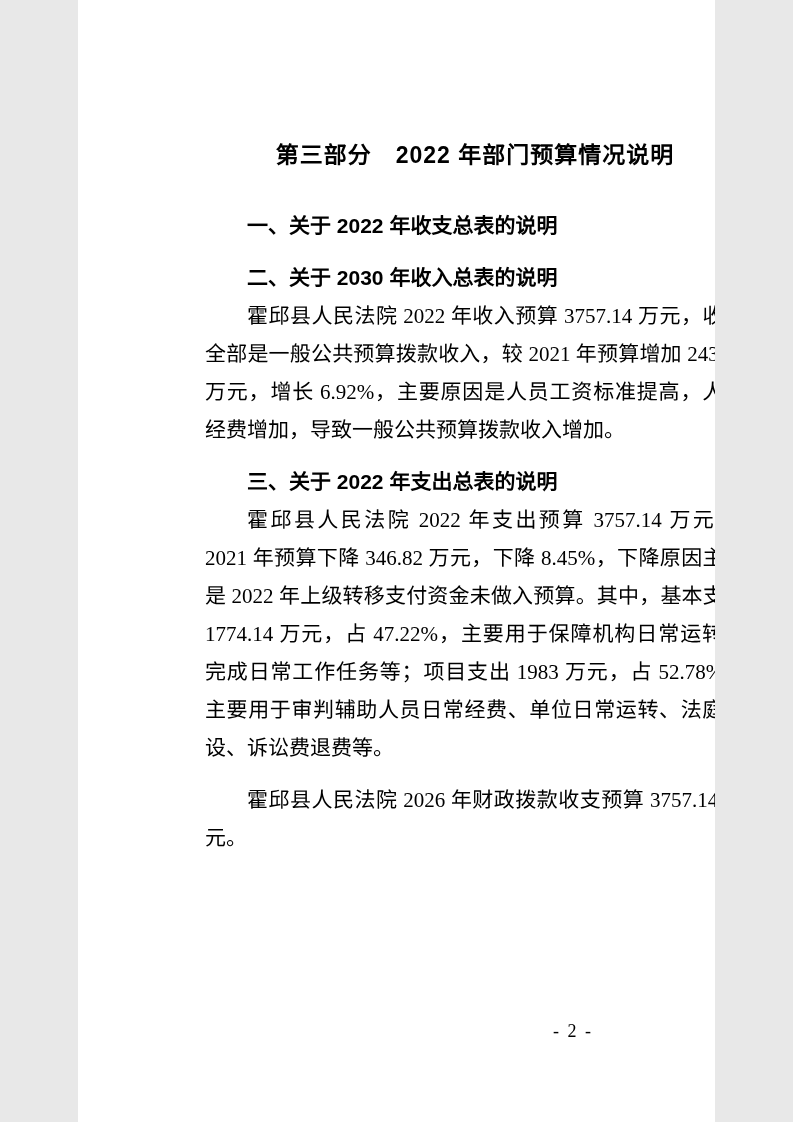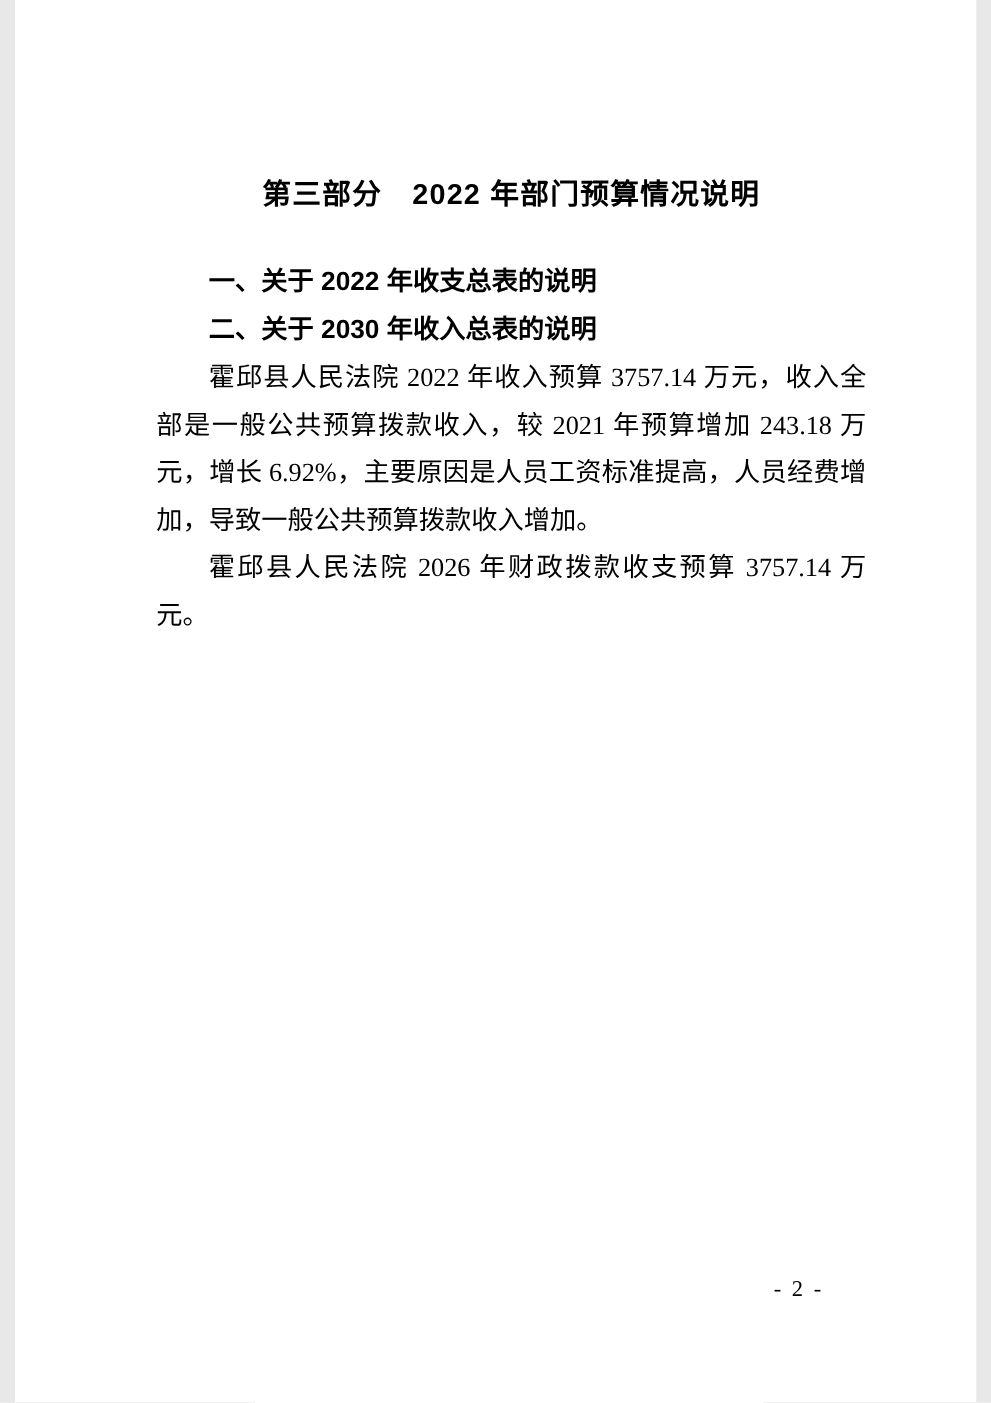--- a/index.html
+++ b/index.html
@@ -2,21 +2,21 @@
 <html lang="zh-CN"><head>
 <meta charset="utf-8">
 <style>
   html, body {
     margin: 0;
     padding: 0;
     background: #e8e8e8;
   }
   .page {
     position: relative;
-    width: 769px;
+    width: 637px;
     height: 1122px;
     margin: 0 auto;
     background: #ffffff;
     color: #000000;
     overflow: hidden;
   }
   .content {
     position: absolute;
     top: 136px;
     left: 113px;
@@ -25,21 +25,21 @@
   .doc-title {
     margin: 0 0 33px 0;
     font-family: "Liberation Sans", sans-serif;
     font-weight: 700;
     font-size: 23px;
     line-height: 38px;
     text-align: center;
     letter-spacing: 1px;
     white-space: nowrap;
   }
-  .section { margin: 0; }
+  .section { margin: 14px; }
   .section-heading {
     margin: 0;
     font-family: "Liberation Sans", sans-serif;
     font-weight: 700;
     font-size: 21px;
     line-height: 38px;
     text-indent: 2em;
   }
   .paragraph {
     margin: 0;
@@ -72,20 +72,24 @@
 
     <section class="section">
       <h2 class="section-heading">一、关于 2022 年收支总表的说明</h2>
     </section>
 
     <section class="section">
       <h2 class="section-heading">二、关于 2030 年收入总表的说明</h2>
       <p class="paragraph">霍邱县人民法院 2022 年收入预算 3757.14 万元，收入全部是一般公共预算拨款收入，较 2021 年预算增加 243.18 万元，增长 6.92%，主要原因是人员工资标准提高，人员经费增加，导致一般公共预算拨款收入增加。</p>
     </section>
 
+    <section class="section">
+      <h2 class="section-heading">三、关于 2022 年支出总表的说明</h2>
+      <p class="paragraph">霍邱县人民法院 2022 年支出预算 3757.14 万元,较 2021 年预算下降 346.82 万元，下降 8.45%，下降原因主要是 2022 年上级转移支付资金未做入预算。其中，基本支出 1774.14 万元，占 47.22%，主要用于保障机构日常运转、完成日常工作任务等；项目支出 1983 万元，占 52.78%，主要用于审判辅助人员日常经费、单位日常运转、法庭建设、诉讼费退费等。</p>
+    </section>
 
     <section class="section">
       <p class="paragraph">霍邱县人民法院 2026 年财政拨款收支预算 3757.14 万元。</p>
     </section>
 
   </div>
 
   <div class="page-number">- 2 -</div>
 </div>
 

